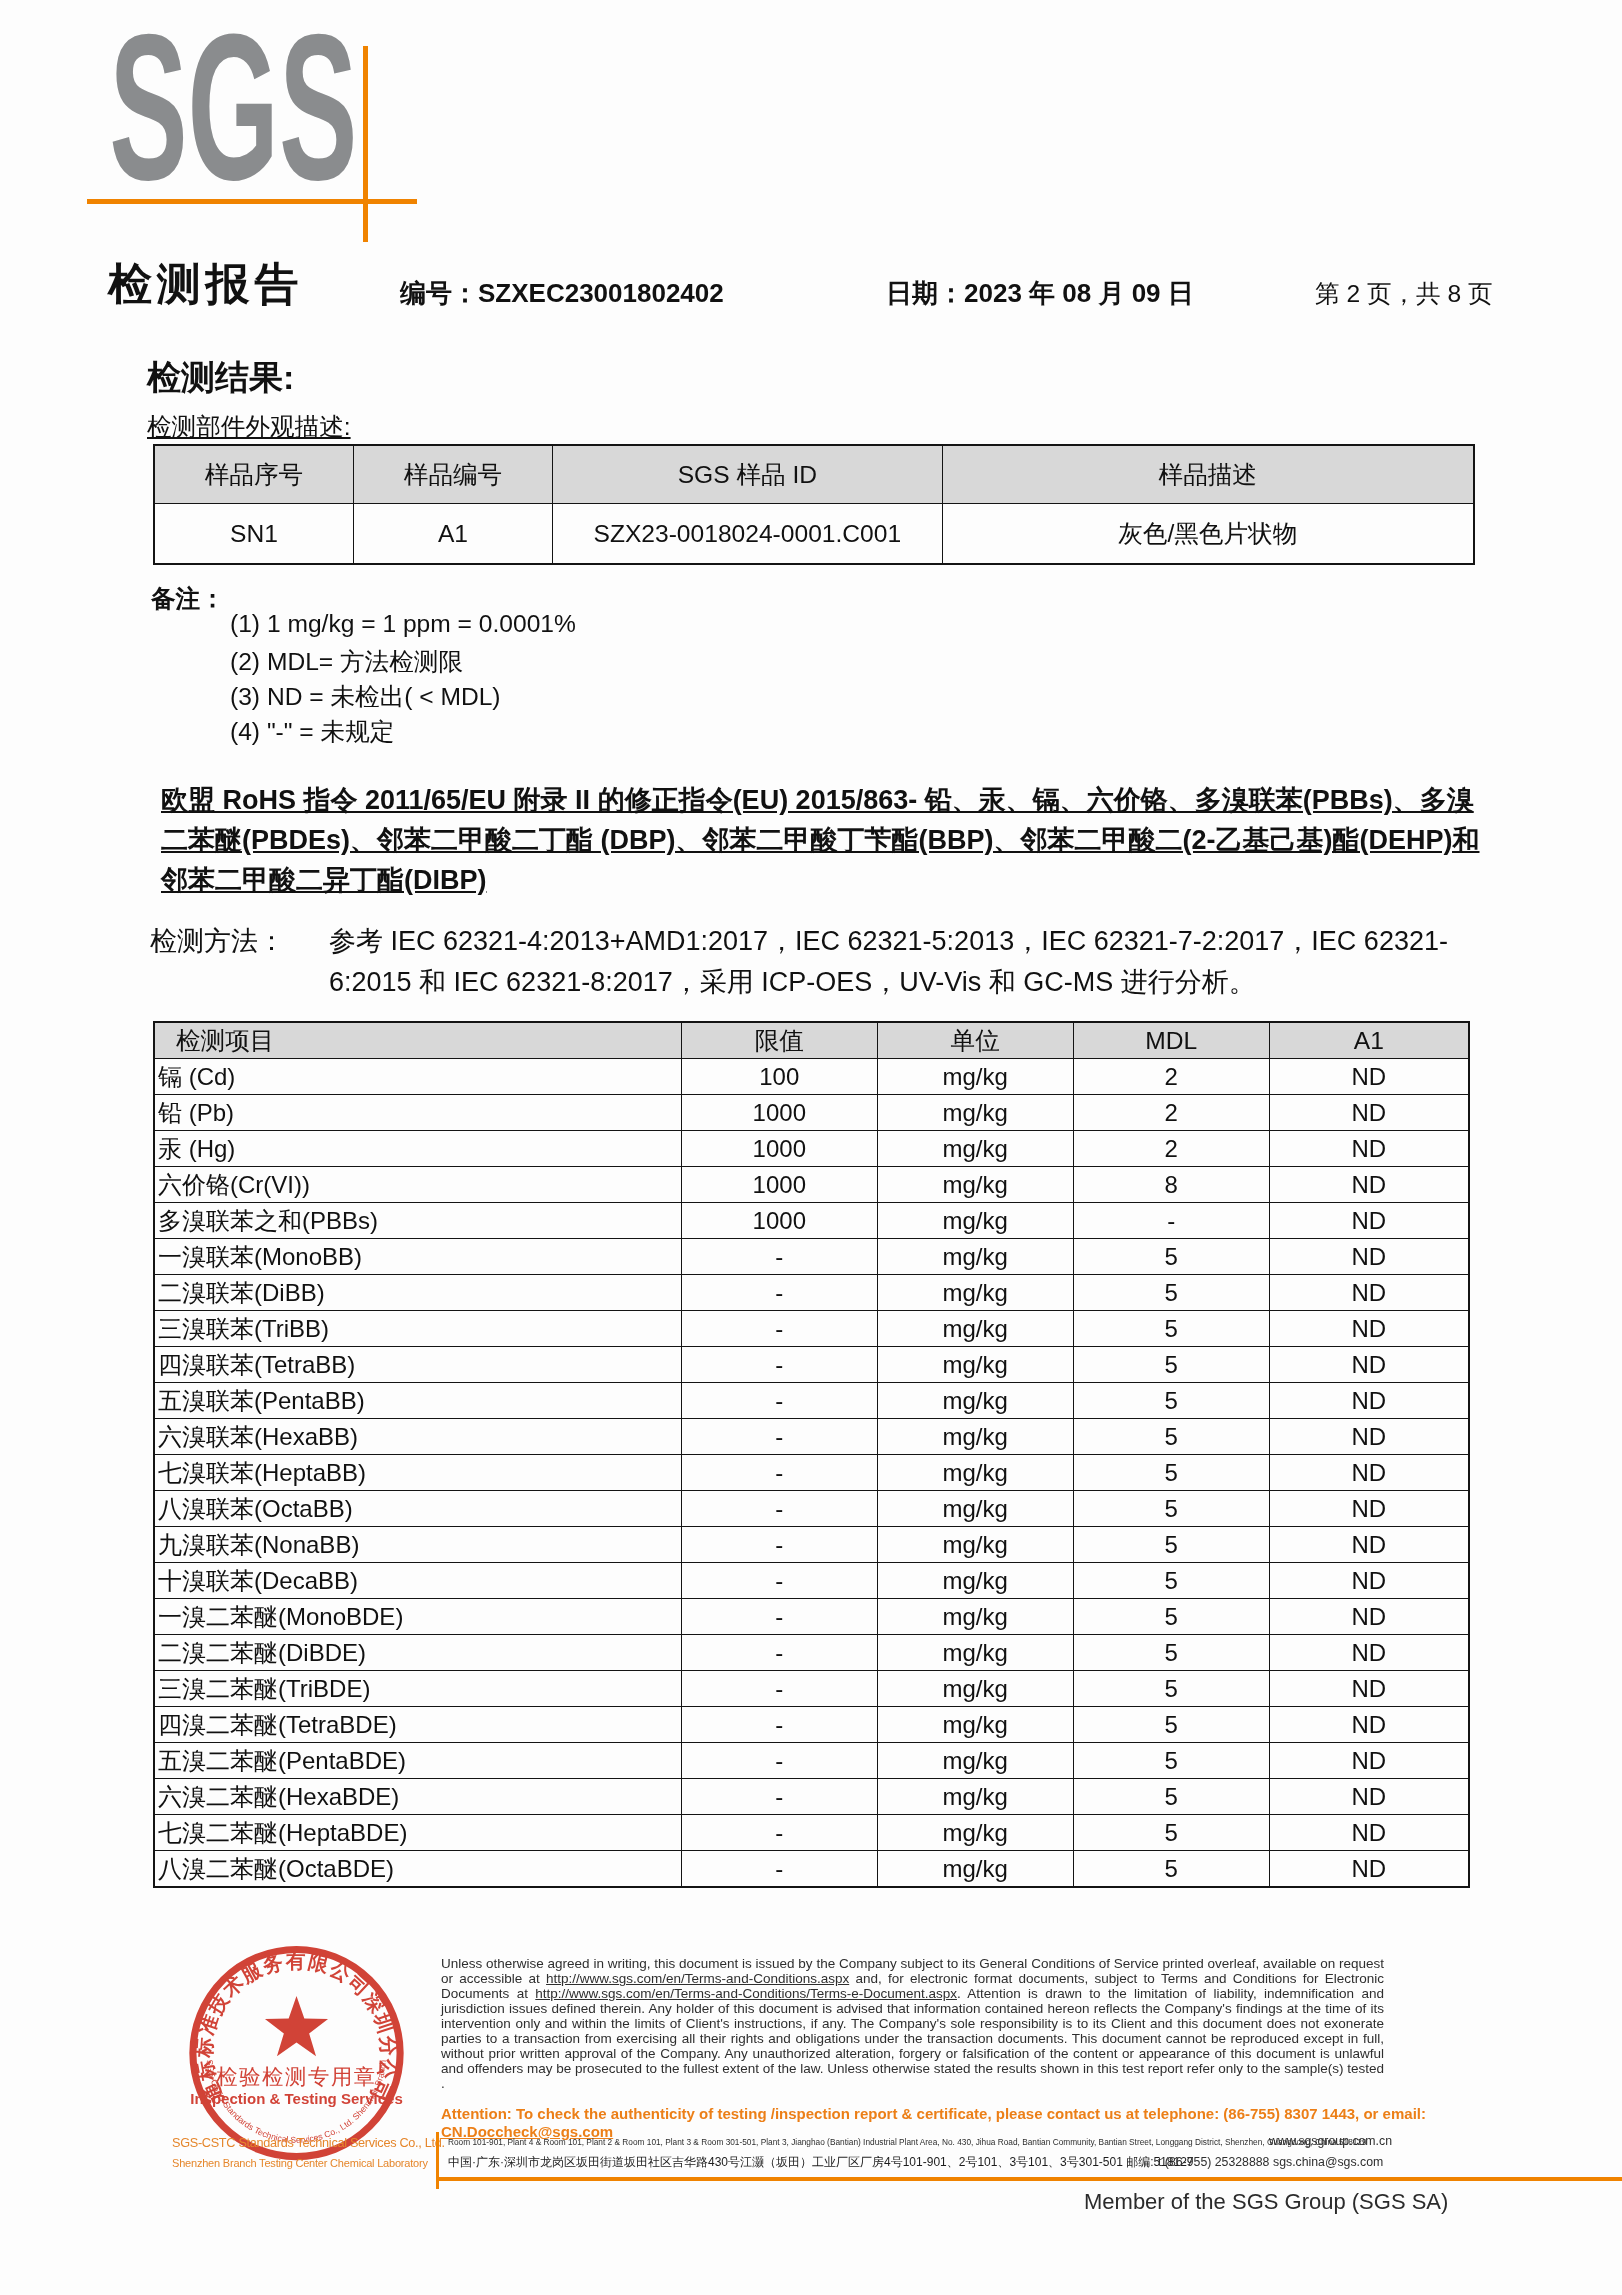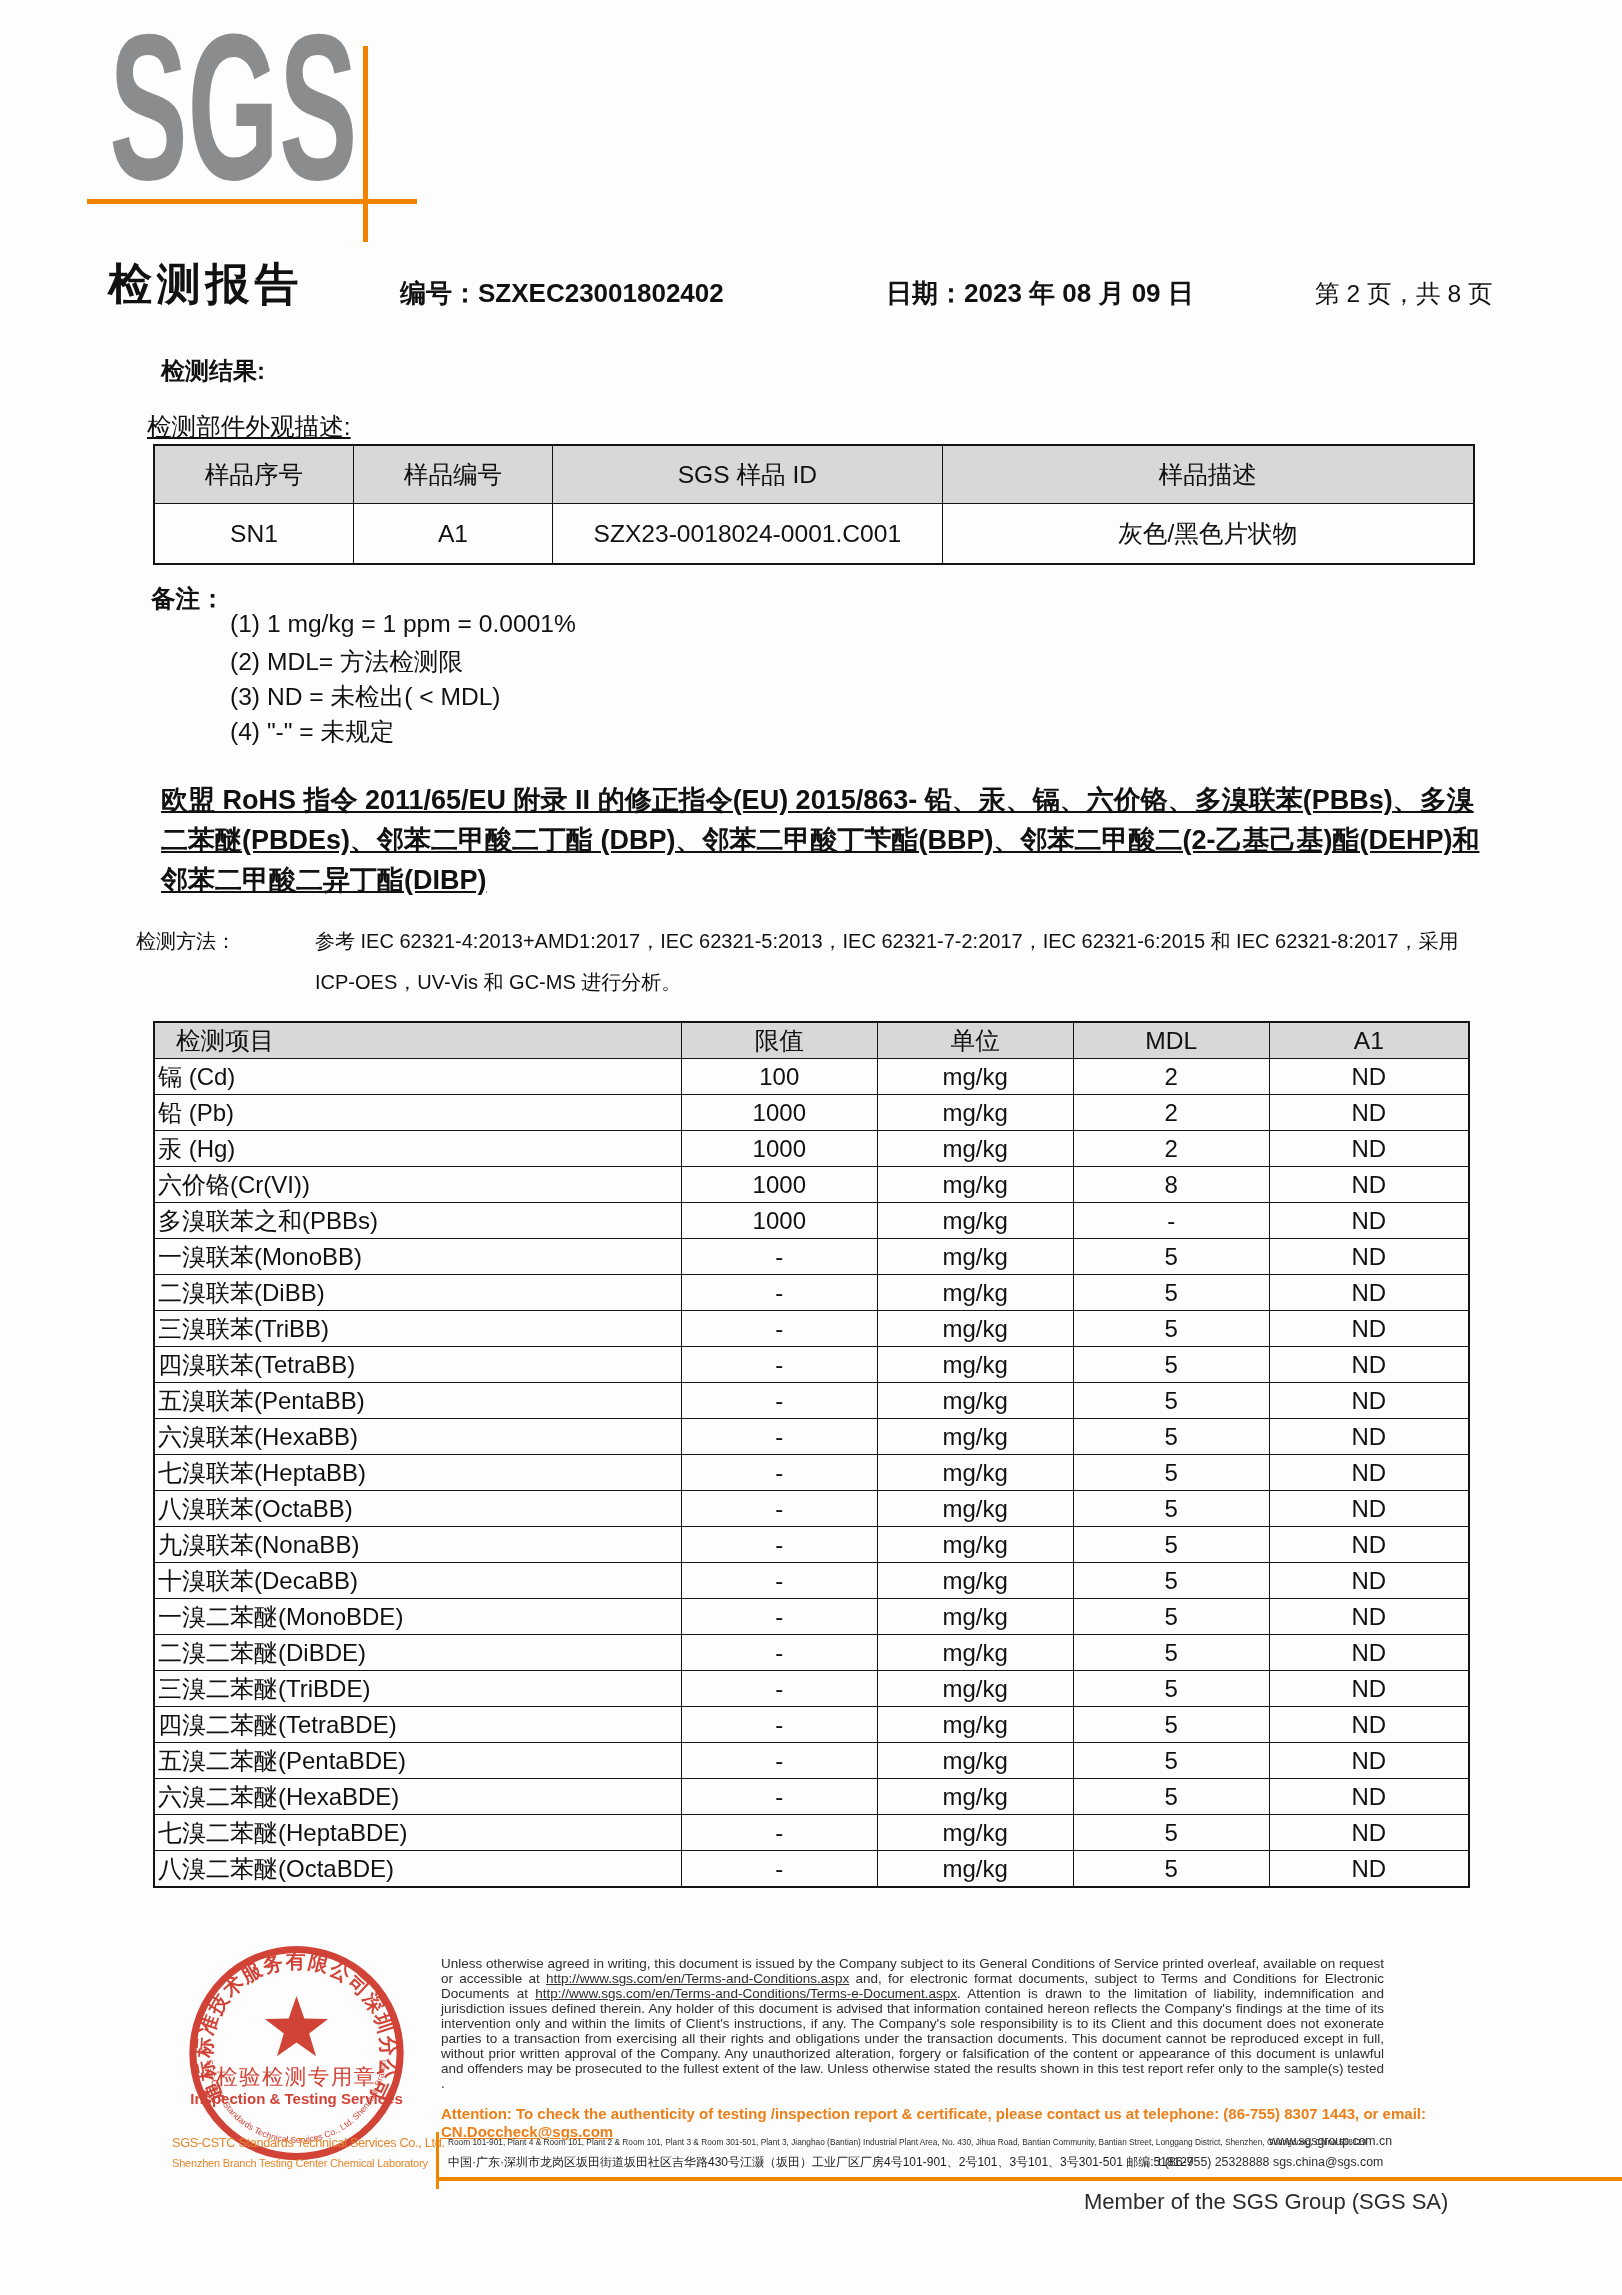--- a/index.html
+++ b/index.html
@@ -14,21 +14,21 @@
   .logo-hline { left:87px; top:199px; width:330px; height:4.8px; background:#f08300; }
   .logo-vline { left:363px; top:46px;  width:4.8px;  height:196px; background:#f08300; }
 
   
   .report-title { left:108px; top:255px; font-size:44px; font-weight:bold; letter-spacing:4.8px; }
   .report-no    { left:400px;  top:276px; font-size:26px; font-weight:bold; }
   .report-date  { left:886px; top:276px; font-size:26px; font-weight:bold; }
   .page-info    { left:1315px; top:277px; font-size:24.6px; }
 
   
-  .results-heading    { left:161px; top:355px; font-size:24px; font-weight:bold; }
+  .results-heading    { left:147px; top:355px; font-size:34px; font-weight:bold; }
   .appearance-heading { left:147px; top:410px; font-size:24.6px; text-decoration:underline; }
 
   
   table { border-collapse:collapse; table-layout:fixed; }
   th, td { border:1.6px solid #141414; overflow:hidden; }
   .sample-table  { left:153px; top:444px;  width:1322px; border:2.4px solid #141414; }
   .sample-table th { height:55px; background:#d8d8d8; font-weight:normal; font-size:24.6px; text-align:center; }
   .sample-table td { height:57px; font-size:24.6px; text-align:center; }
   .results-table { left:153px; top:1021px; width:1317px; border:2.4px solid #141414; }
   .results-table th { height:33px; background:#d8d8d8; font-weight:normal; font-size:24.6px; text-align:center; }
@@ -38,21 +38,21 @@
 
   
   .notes-heading { left:151px; top:582px; font-size:24.6px; font-weight:bold; }
   .note-item { left:230px; font-size:24.6px; }
 
   
   .rohs {
     left:149px; top:780px; width:1339px; font-size:27px; font-weight:bold;
     line-height:40px; text-decoration:underline;margin-left:12px;
   }
-  .method-row  { left:136px; top:921px; width:1363px; display:flex; font-size:20px; line-height:41px; }
+  .method-row  { left:150px; top:921px; width:1363px; display:flex; font-size:27px; line-height:41px; }
   .method-label{ width:179px; flex:none; }
   .method-text { flex:1; }
 
   
   .stamp-svg { left:166px; top:1938px; }
   .stamp-co1 { left:172px; top:2136px; font-size:12.7px; letter-spacing:-0.3px; color:#e5862b; white-space:nowrap; }
   .stamp-co2 { left:172px; top:2157px; font-size:11px; letter-spacing:-0.2px; color:#e5862b; white-space:nowrap; }
 
   .legal {
     left:441px; top:1956px; width:943px; font-size:13.5px; line-height:15px;

